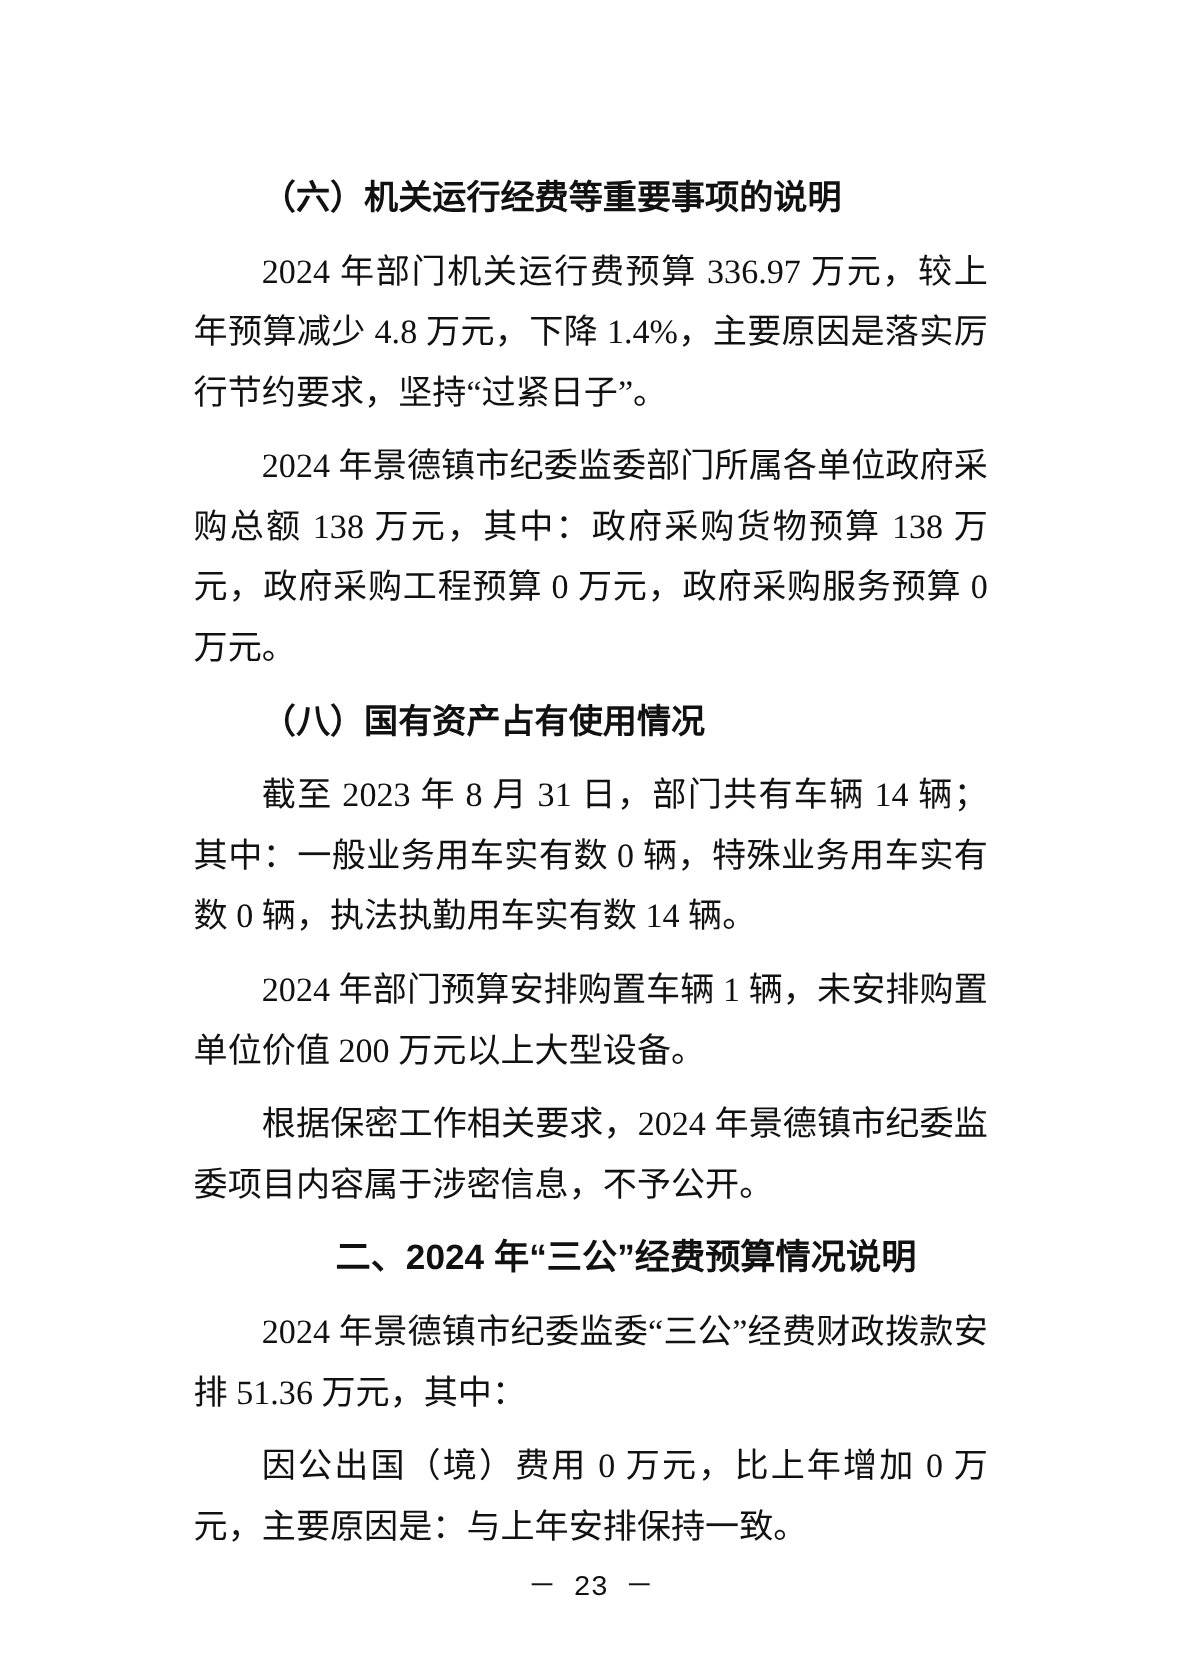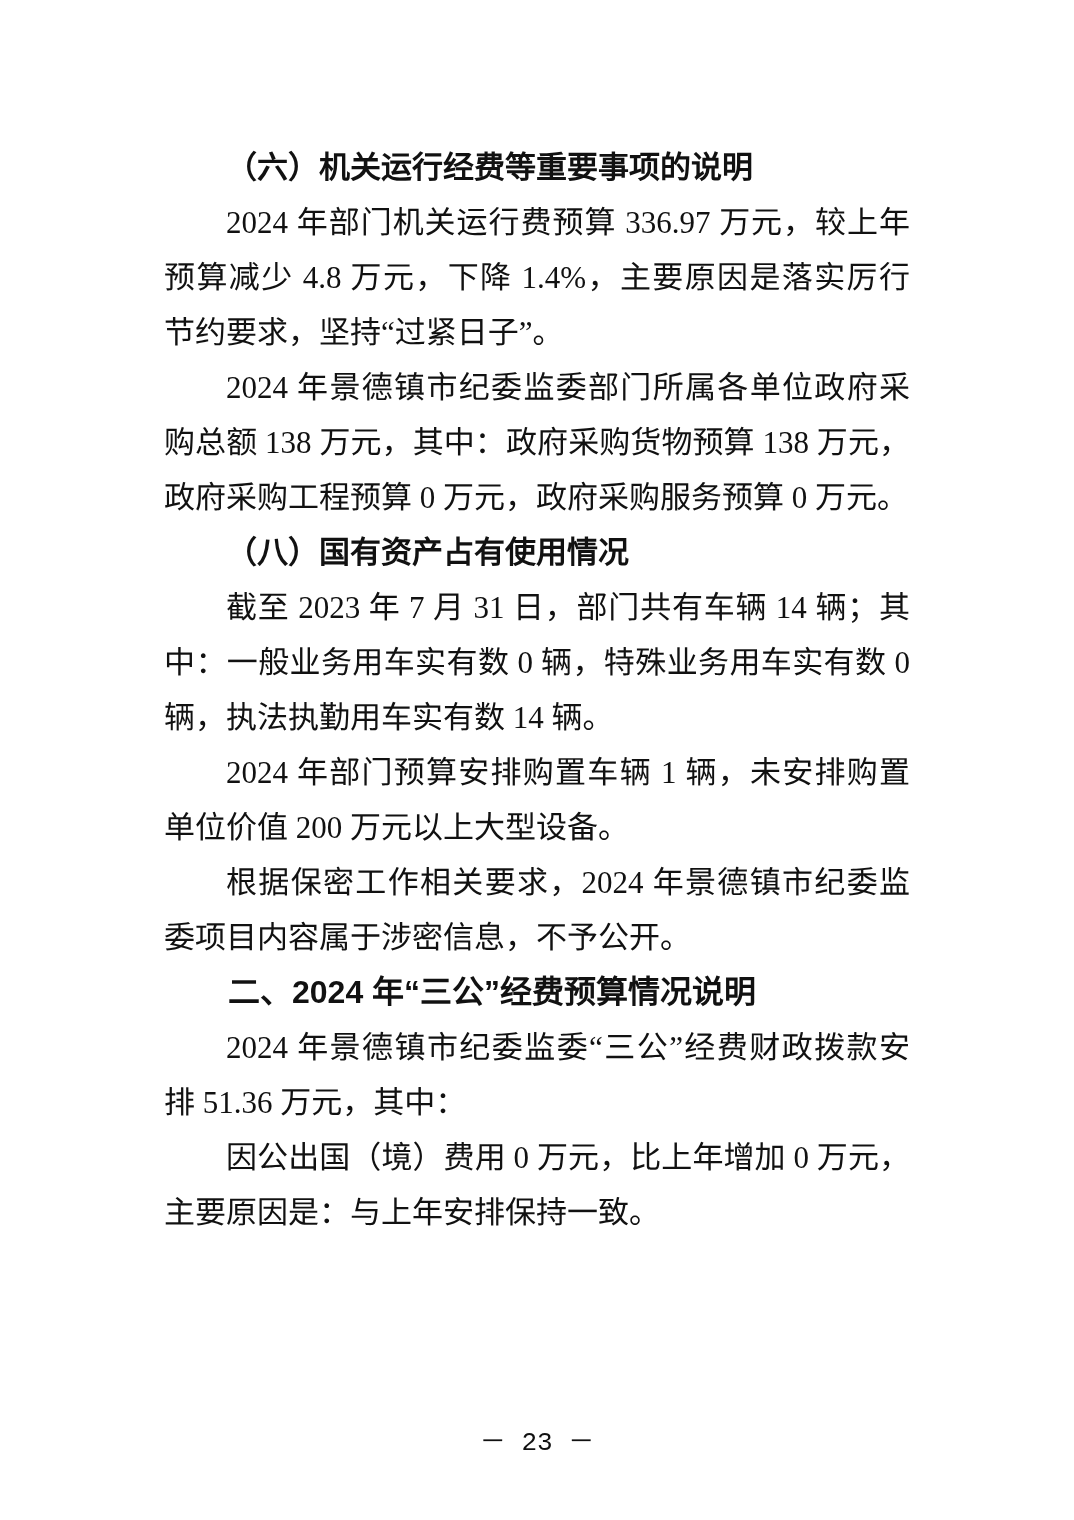--- a/index.html
+++ b/index.html
@@ -22,31 +22,31 @@
     top: 140px;
     left: 164px;
     width: 746px;
     font-family: "Liberation Serif", "DejaVu Serif", serif;
     font-size: 31px;
     line-height: 55px;
     text-align: justify;
     text-justify: inter-character;
   }
   .block {
-    margin: 0;
+    margin: 12px;
     text-indent: 2em;
   }
   .heading {
     font-weight: bold;
     text-align: left;
     font-family: "Liberation Serif", "DejaVu Serif", serif;
   }
   .heading-major {
     font-weight: bold;
-    text-align: left;
+    text-align: center;
     font-family: "Liberation Sans", "DejaVu Sans", sans-serif;
     font-size: 32px;
   }
   .paragraph {
     font-weight: normal;
   }
   .page-footer {
     position: absolute;
     bottom: 62px;
     left: 0;
@@ -59,21 +59,21 @@
 </style>
 </head>
 <body>
 
 <div class="page">
   <main class="doc-body">
       <div class="block heading">（六）机关运行经费等重要事项的说明</div>
       <div class="block paragraph">2024 年部门机关运行费预算 336.97 万元，较上年预算减少 4.8 万元，下降 1.4%，主要原因是落实厉行节约要求，坚持“过紧日子”。</div>
       <div class="block paragraph">2024 年景德镇市纪委监委部门所属各单位政府采购总额 138 万元，其中：政府采购货物预算 138 万元，政府采购工程预算 0 万元，政府采购服务预算 0 万元。</div>
       <div class="block heading">（八）国有资产占有使用情况</div>
-      <div class="block paragraph">截至 2023 年 7 月 31 日，部门共有车辆 14 辆；其中：一般业务用车实有数 0 辆，特殊业务用车实有数 0 辆，执法执勤用车实有数 14 辆。</div>
+      <div class="block paragraph">截至 2023 年 8 月 31 日，部门共有车辆 14 辆；其中：一般业务用车实有数 0 辆，特殊业务用车实有数 0 辆，执法执勤用车实有数 14 辆。</div>
       <div class="block paragraph">2024 年部门预算安排购置车辆 1 辆，未安排购置单位价值 200 万元以上大型设备。</div>
       <div class="block paragraph">根据保密工作相关要求，2024 年景德镇市纪委监委项目内容属于涉密信息，不予公开。</div>
       <div class="block heading-major">二、2024 年“三公”经费预算情况说明</div>
       <div class="block paragraph">2024 年景德镇市纪委监委“三公”经费财政拨款安排 51.36 万元，其中：</div>
       <div class="block paragraph">因公出国（境）费用 0 万元，比上年增加 0 万元，主要原因是：与上年安排保持一致。</div>
     </main>
   <div class="page-footer">－ 23 －</div>
 </div>
 
 </body></html>

